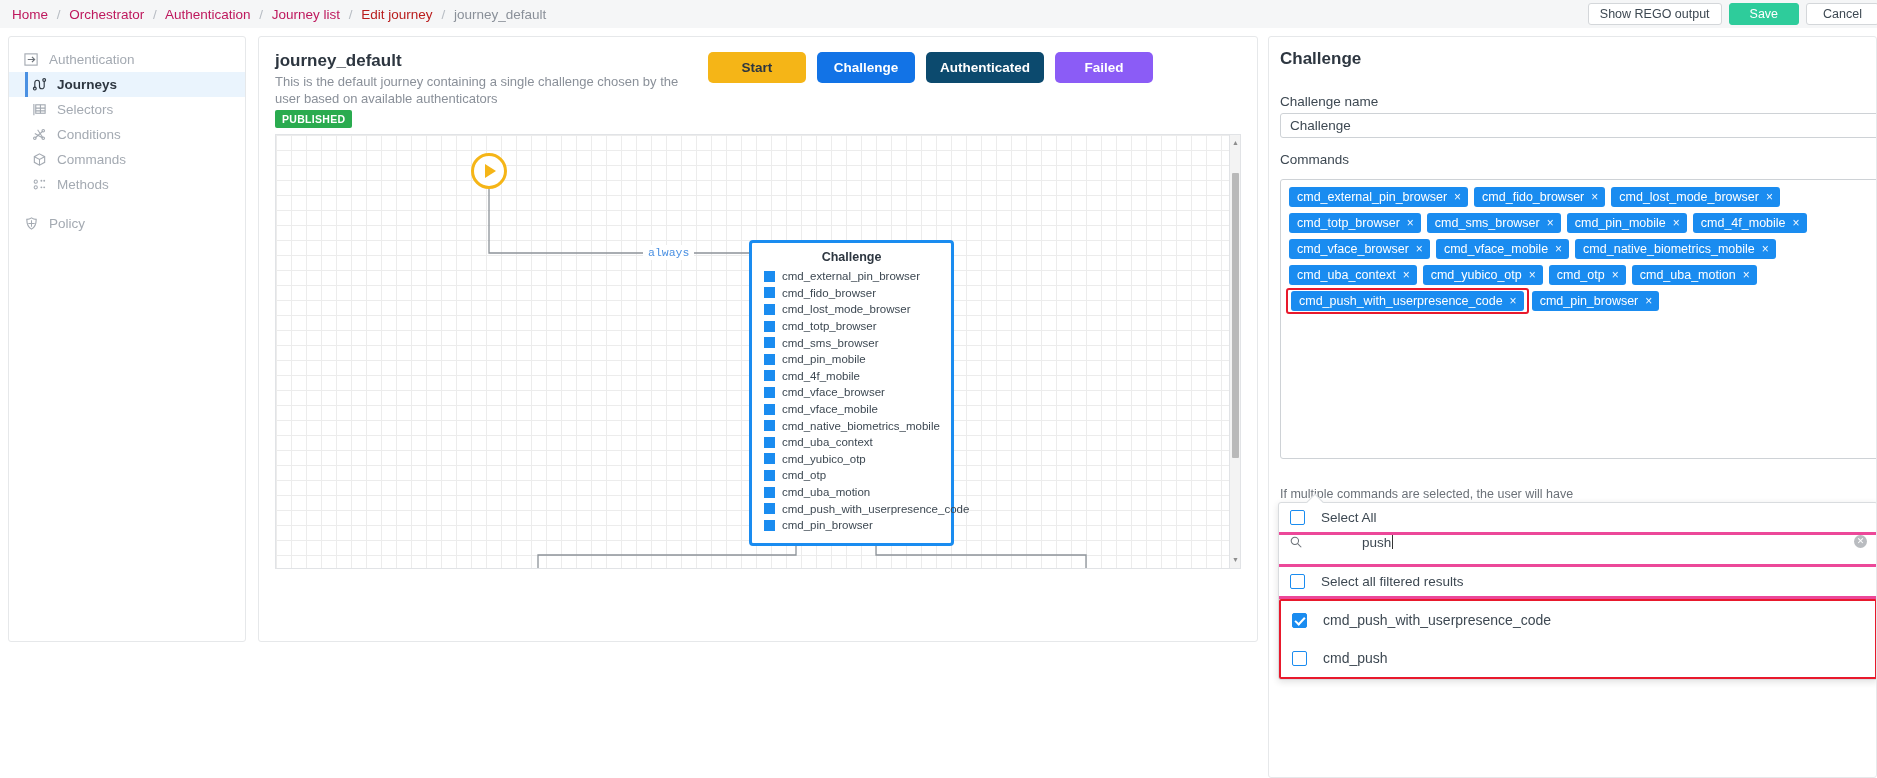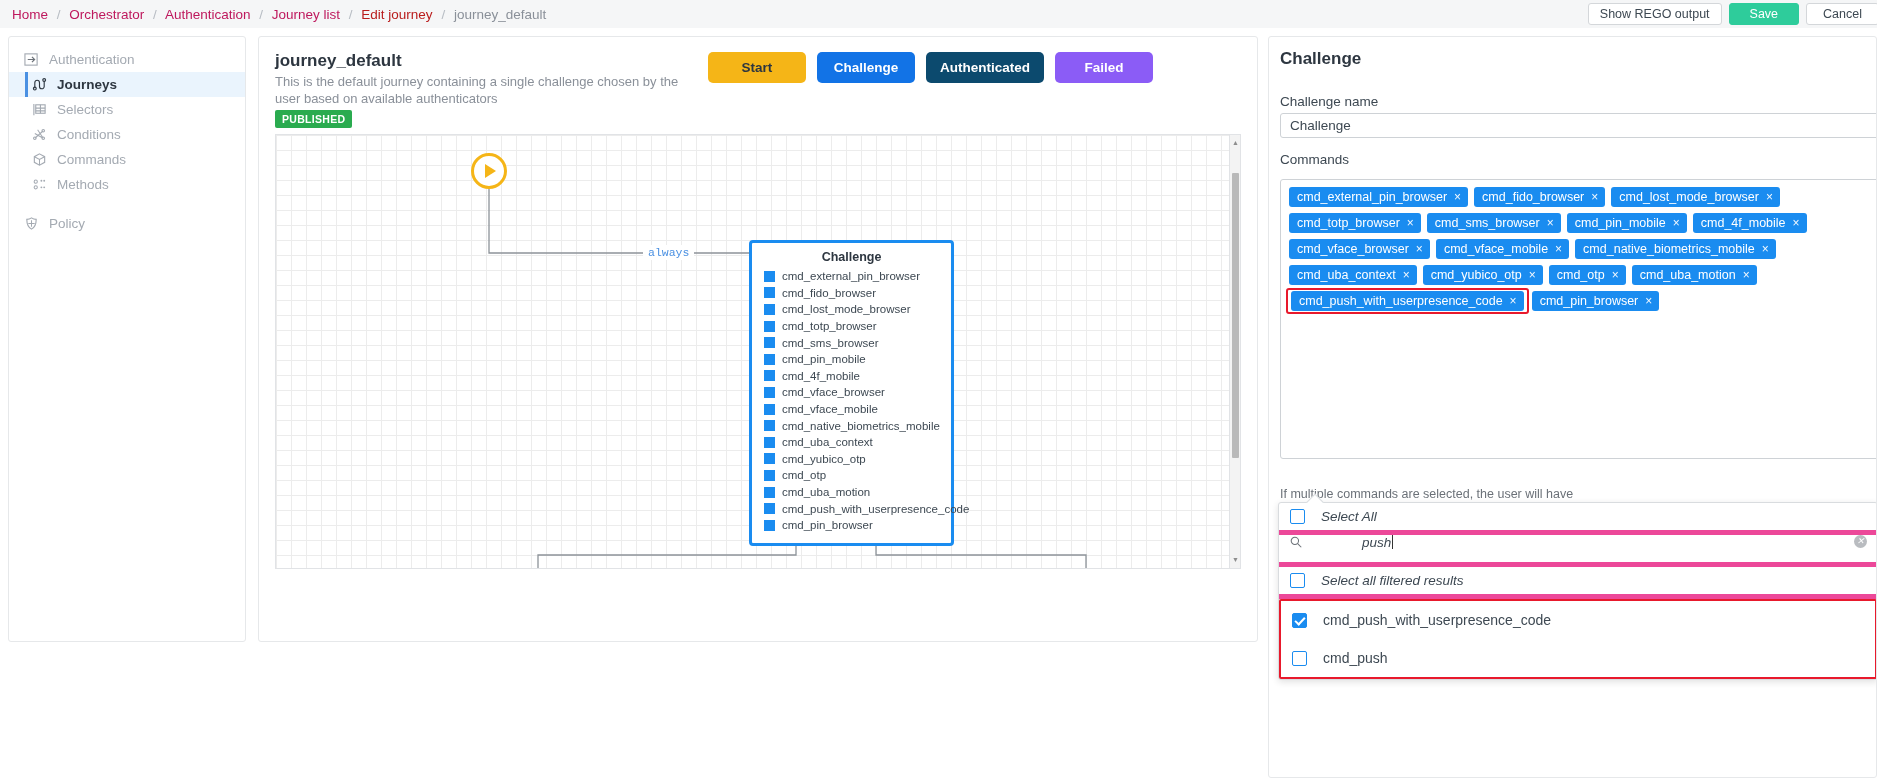--- a/index.html
+++ b/index.html
@@ -170,21 +170,21 @@
   }
   .dd-caret {
     position:absolute; left:30px; top:-7px; width:12px; height:12px;
     background:#fff; border-left:1px solid #d9dcdf; border-top:1px solid #d9dcdf;
     transform:rotate(45deg);
   }
   .dd-row {
     display:flex; align-items:center; height:32px; padding-left:11px;
     font-size:13.5px; color:#3d4852; cursor:pointer;
   }
-  .dd-sep { border-bottom:5px solid #ec4899;font-style:italic; }
+  .dd-sep { border-bottom:3px solid #ec4899; }
   .cbx {
     width:15px; height:15px; border:1.6px solid #1a8cf0; border-radius:2px;
     background:#fff; flex:0 0 15px; margin-right:16px; position:relative;
   }
   .cbx.checked { background:#1a8cf0; }
   .cbx.checked::after {
     content:""; position:absolute; left:4px; top:1px; width:4px; height:8px;
     border:solid #fff; border-width:0 2px 2px 0; transform:rotate(43deg);
   }
   .dd-search { display:flex; align-items:flex-start; height:32px; padding:0 10px;gap:48px; }

